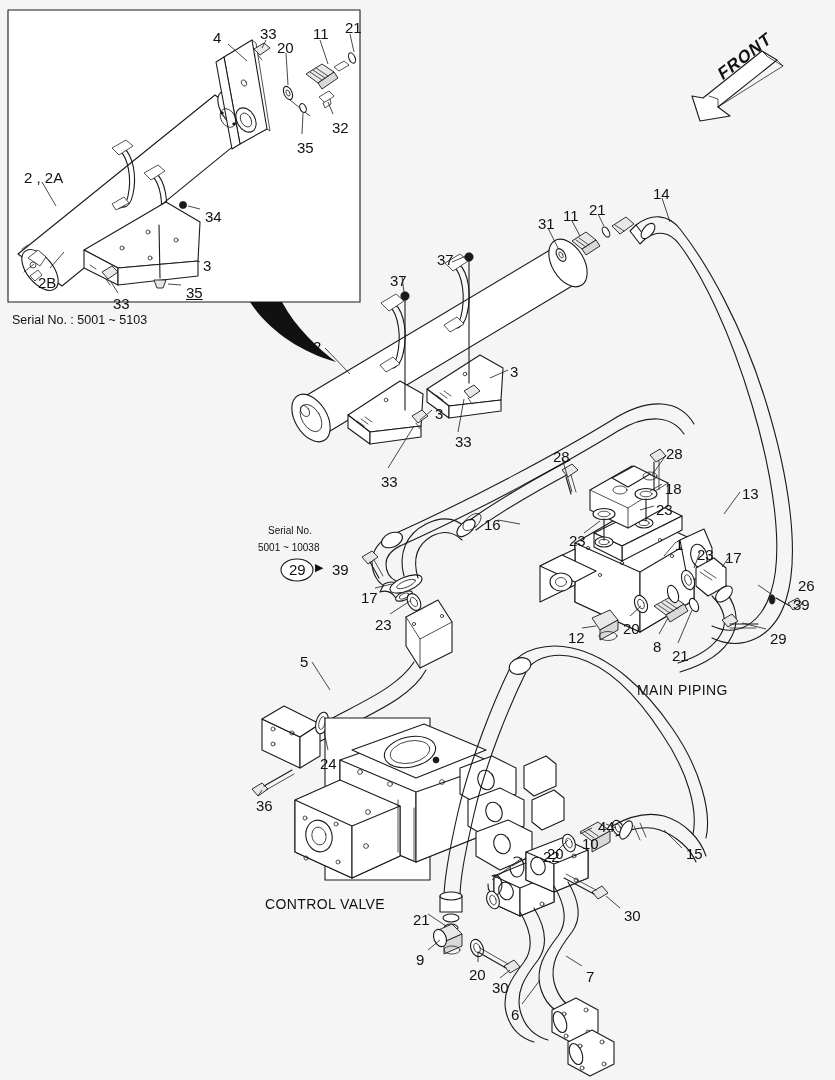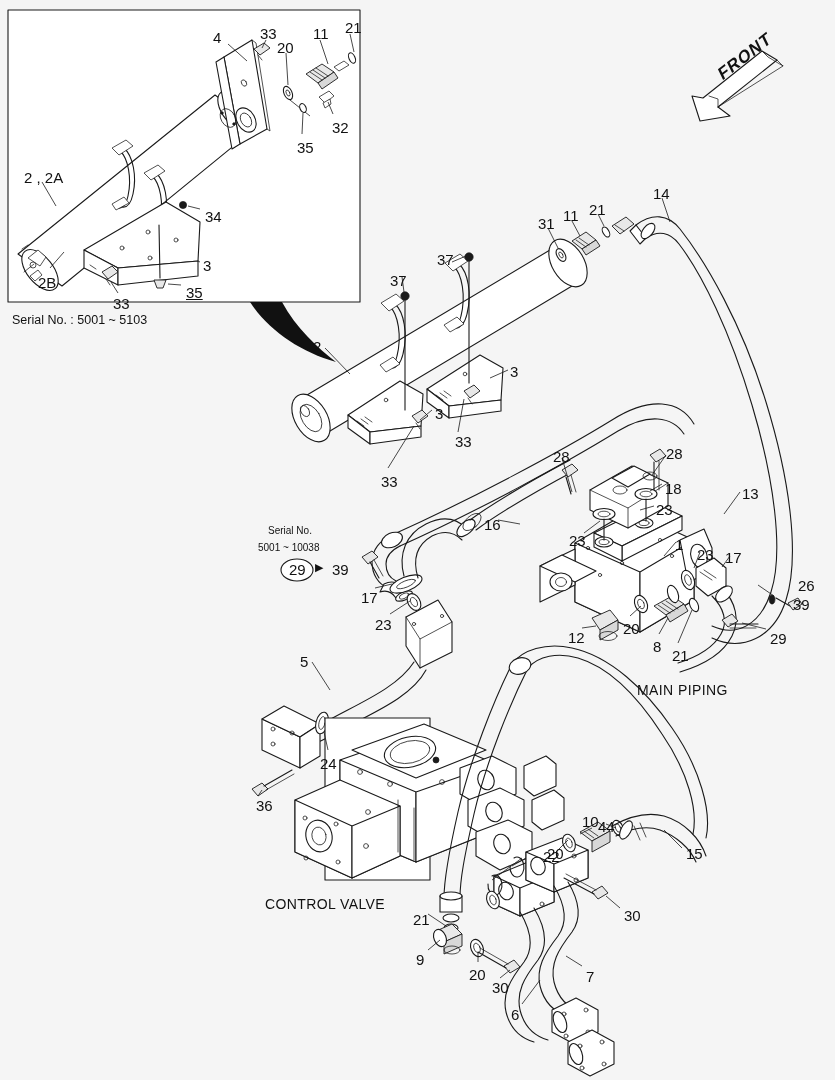--- a/index.html
+++ b/index.html
@@ -584,21 +584,21 @@
       <div class="lbl num" style="left: 568px; top: 630px;">12</div>
       <div class="lbl num" style="left: 623px; top: 621px;">20</div>
       <div class="lbl num" style="left: 653px; top: 639px;">8</div>
       <div class="lbl num" style="left: 672px; top: 648px;">21</div>
       <div class="lbl num" style="left: 770px; top: 631px;">29</div>
       <div class="lbl num" style="left: 375px; top: 617px;">23</div>
       <div class="lbl num" style="left: 300px; top: 654px;">5</div>
       <div class="lbl num" style="left: 320px; top: 756px;">24</div>
       <div class="lbl num" style="left: 256px; top: 798px;">36</div>
       <div class="lbl num" style="left: 598px; top: 819px;">44</div>
-      <div class="lbl num" style="left: 570px; top: 814px; padding-left: 12px;">10</div>
+      <div class="lbl num" style="left: 570px; top: 836px; padding-left: 12px;">10</div>
       <div class="lbl num" style="left: 686px; top: 846px;">15</div>
       <div class="lbl num" style="left: 515px; top: 849px; margin-left: 28px;">22</div>
       <div class="lbl num" style="left: 547px; top: 846px;">20</div>
       <div class="lbl num" style="left: 624px; top: 908px;">30</div>
       <div class="lbl num" style="left: 413px; top: 912px;">21</div>
       <div class="lbl num" style="left: 469px; top: 967px;">20</div>
       <div class="lbl num" style="left: 416px; top: 952px;">9</div>
       <div class="lbl num" style="left: 492px; top: 980px;">30</div>
       <div class="lbl num" style="left: 586px; top: 969px;">7</div>
       <div class="lbl num" style="left: 511px; top: 1007px;">6</div>

